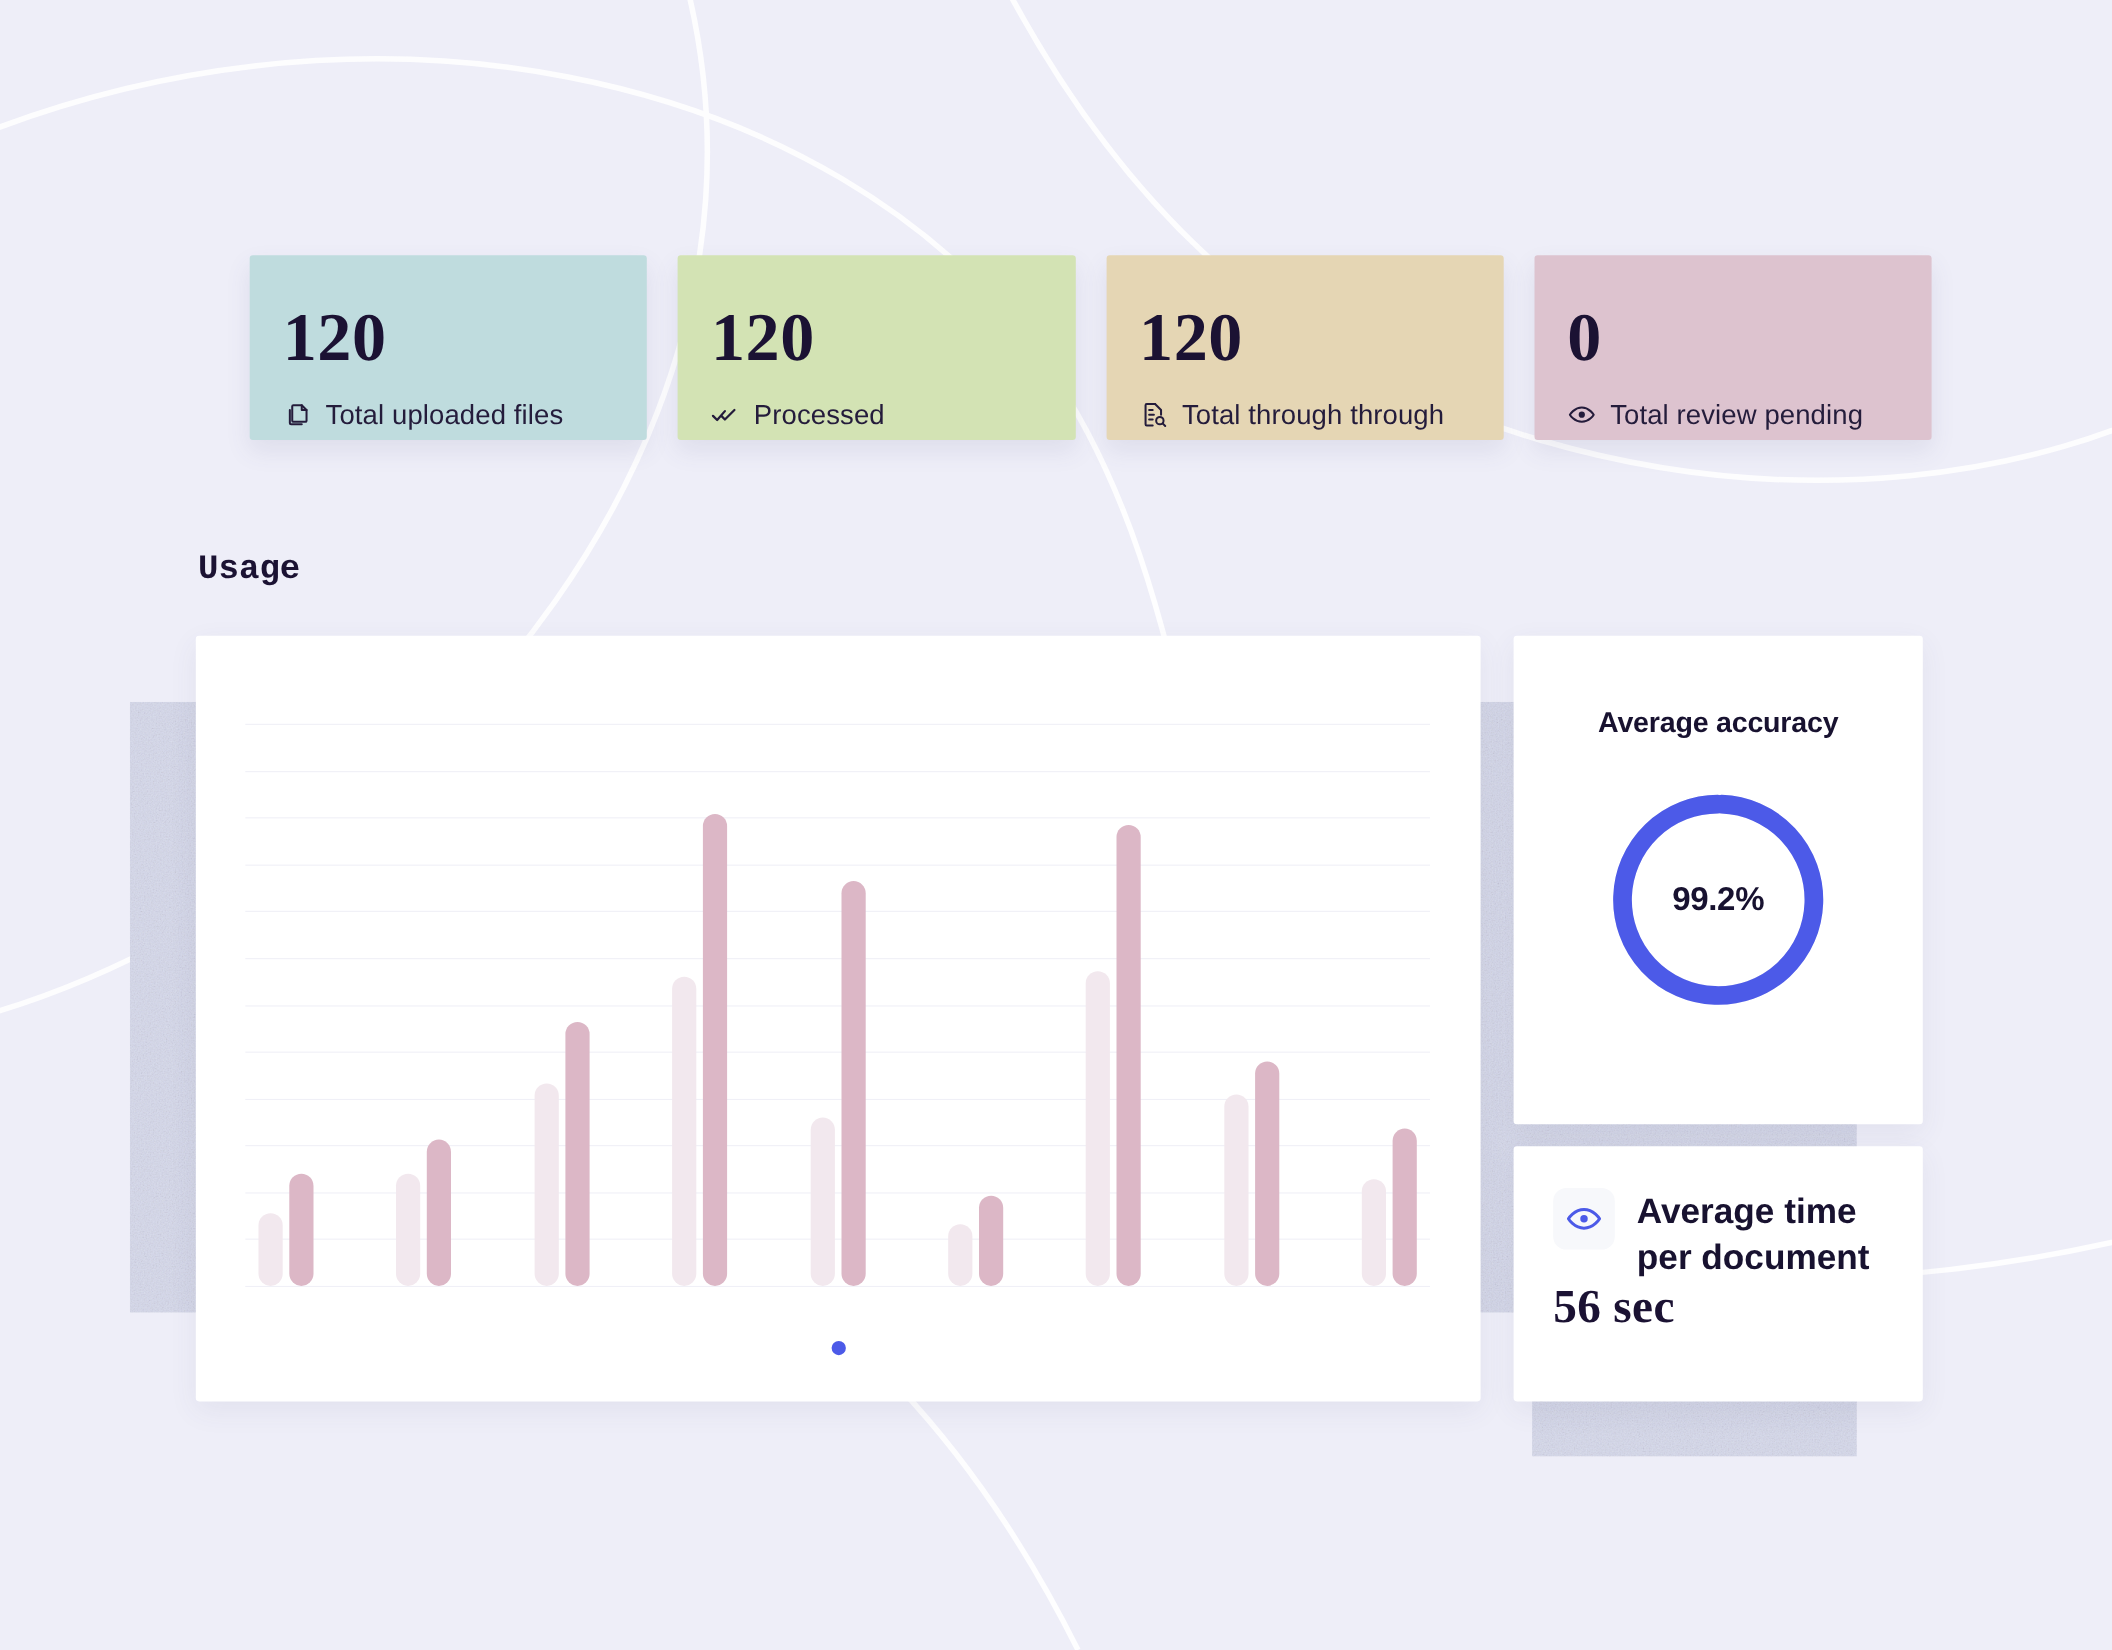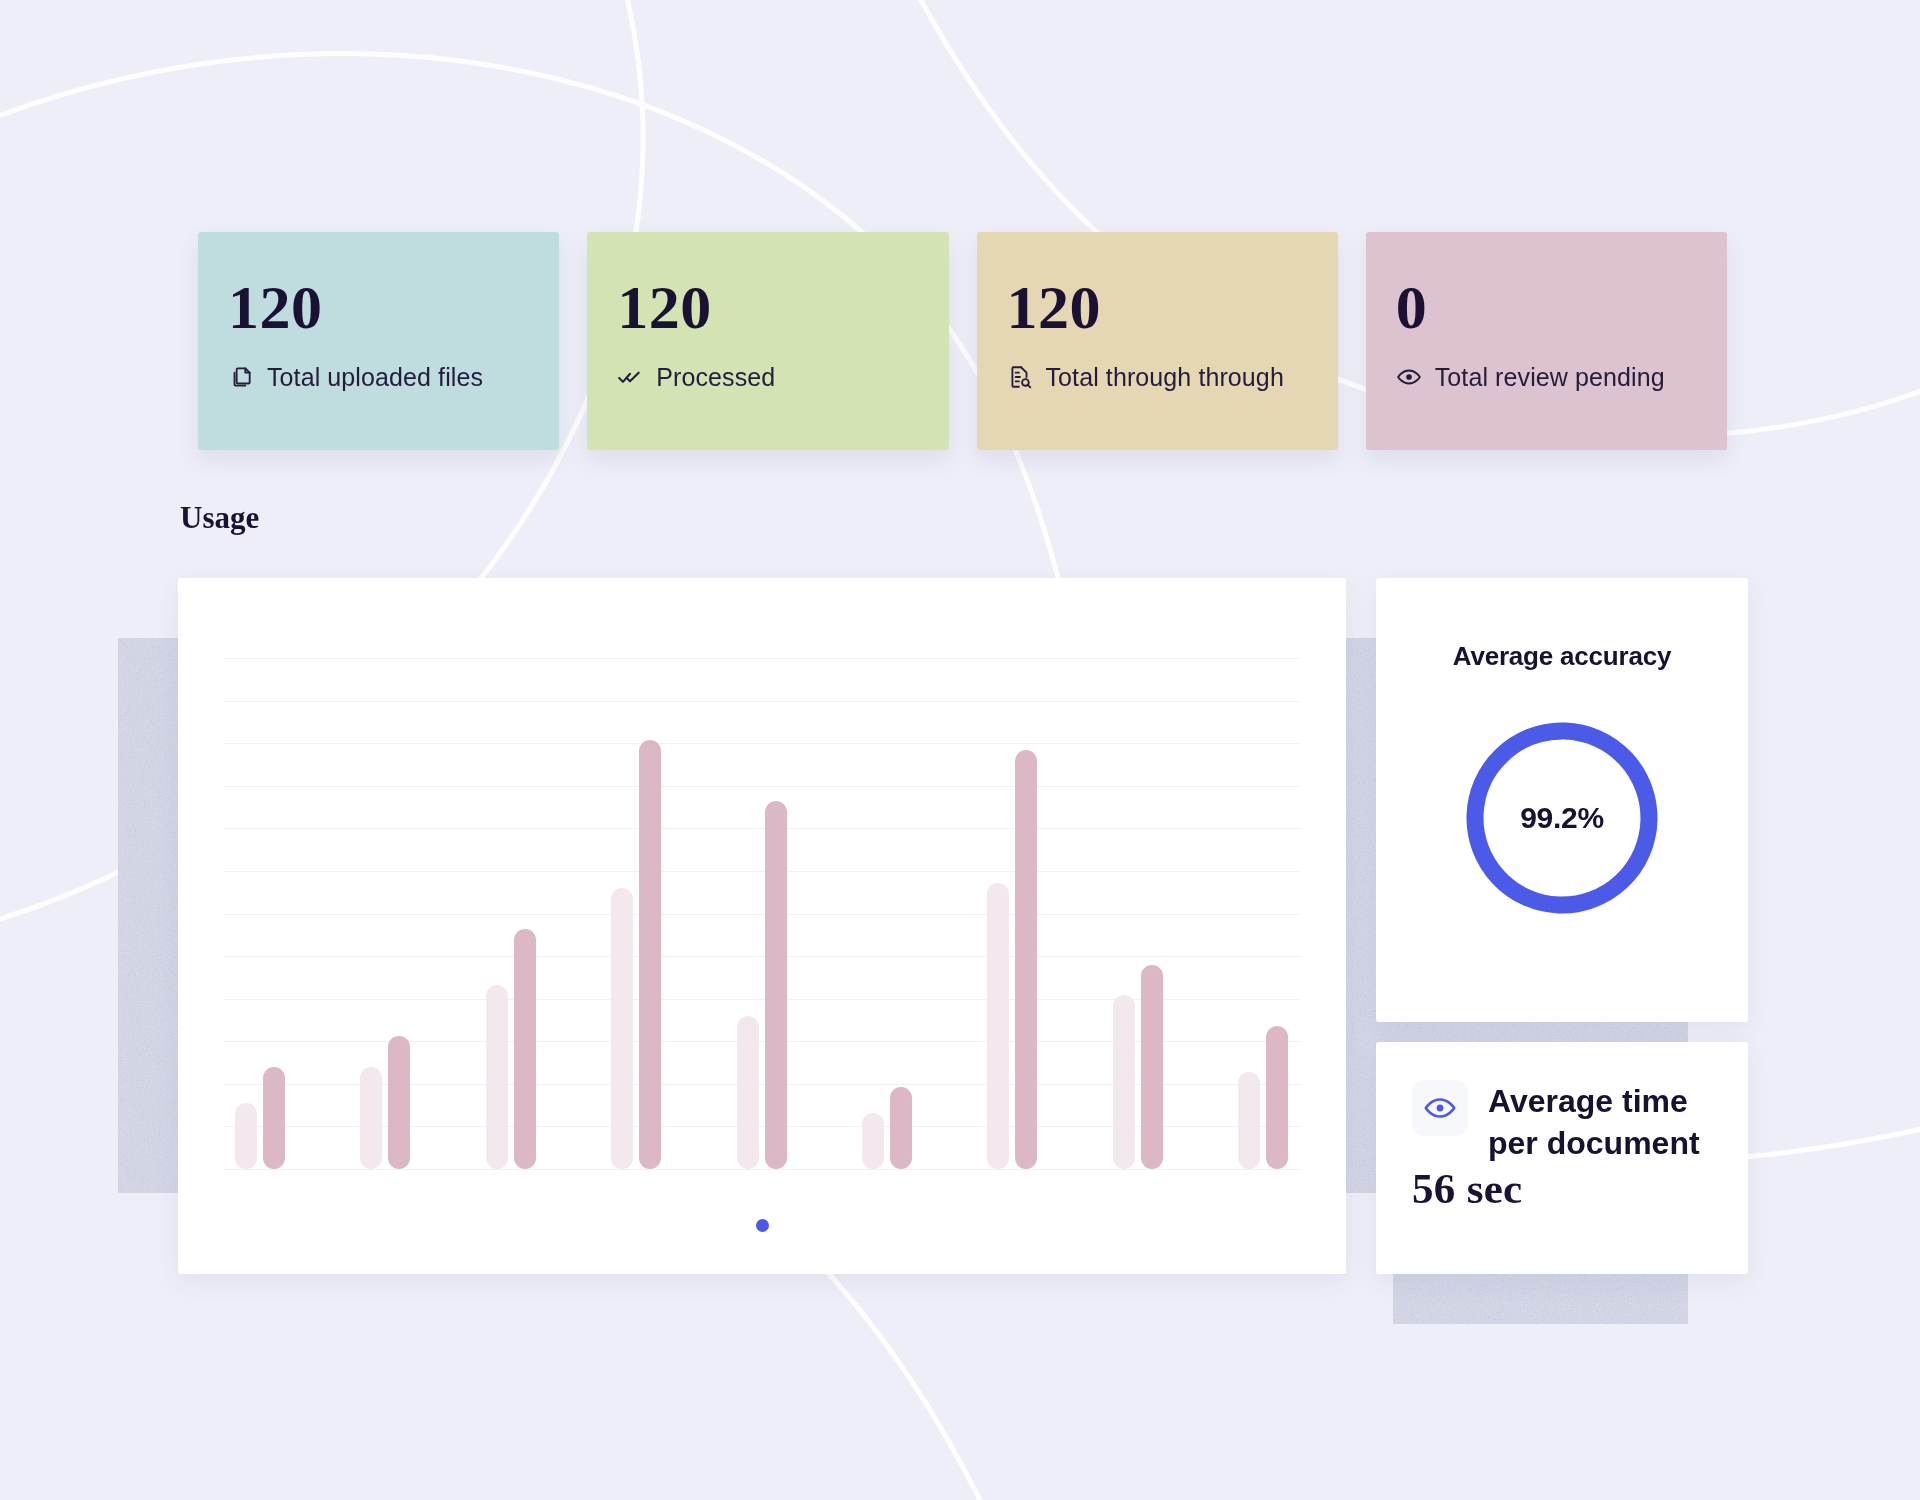--- a/index.html
+++ b/index.html
@@ -29,24 +29,24 @@
   
   .page {
     position: absolute;
     inset: 0;
     z-index: 2;
   }
 
   
   .stat-cards {
     position: absolute;
-    left: 159px;
+    left: 188px;
     top: 232px;
     width: 1568px;
-    height: 218px;
+    height: 168px;
     display: flex;
     gap: 28px;
     padding-left: 39px;
   }
   .stat-card {
     flex: 1 1 0;
     border-radius: 3px;
     padding: 46px 30px 0 30px;
     box-shadow: 0 10px 22px rgba(80, 80, 130, 0.10);
     position: relative;
@@ -71,21 +71,21 @@
     letter-spacing: 0.1px;
     white-space: nowrap;
   }
   .stat-icon { display: block; flex: 0 0 auto; }
 
   
   .section-title {
     position: absolute;
     left: 180px;
     top: 500px;
-    font-family: Liberation Serif, serif;
+    font-family: Liberation Mono, monospace;
     font-size: 31px;
     font-weight: 700;
     color: #1b1233;
   }
 
   
   .grain-block {
     position: absolute;
     left: 118px;
     top: 638px;

